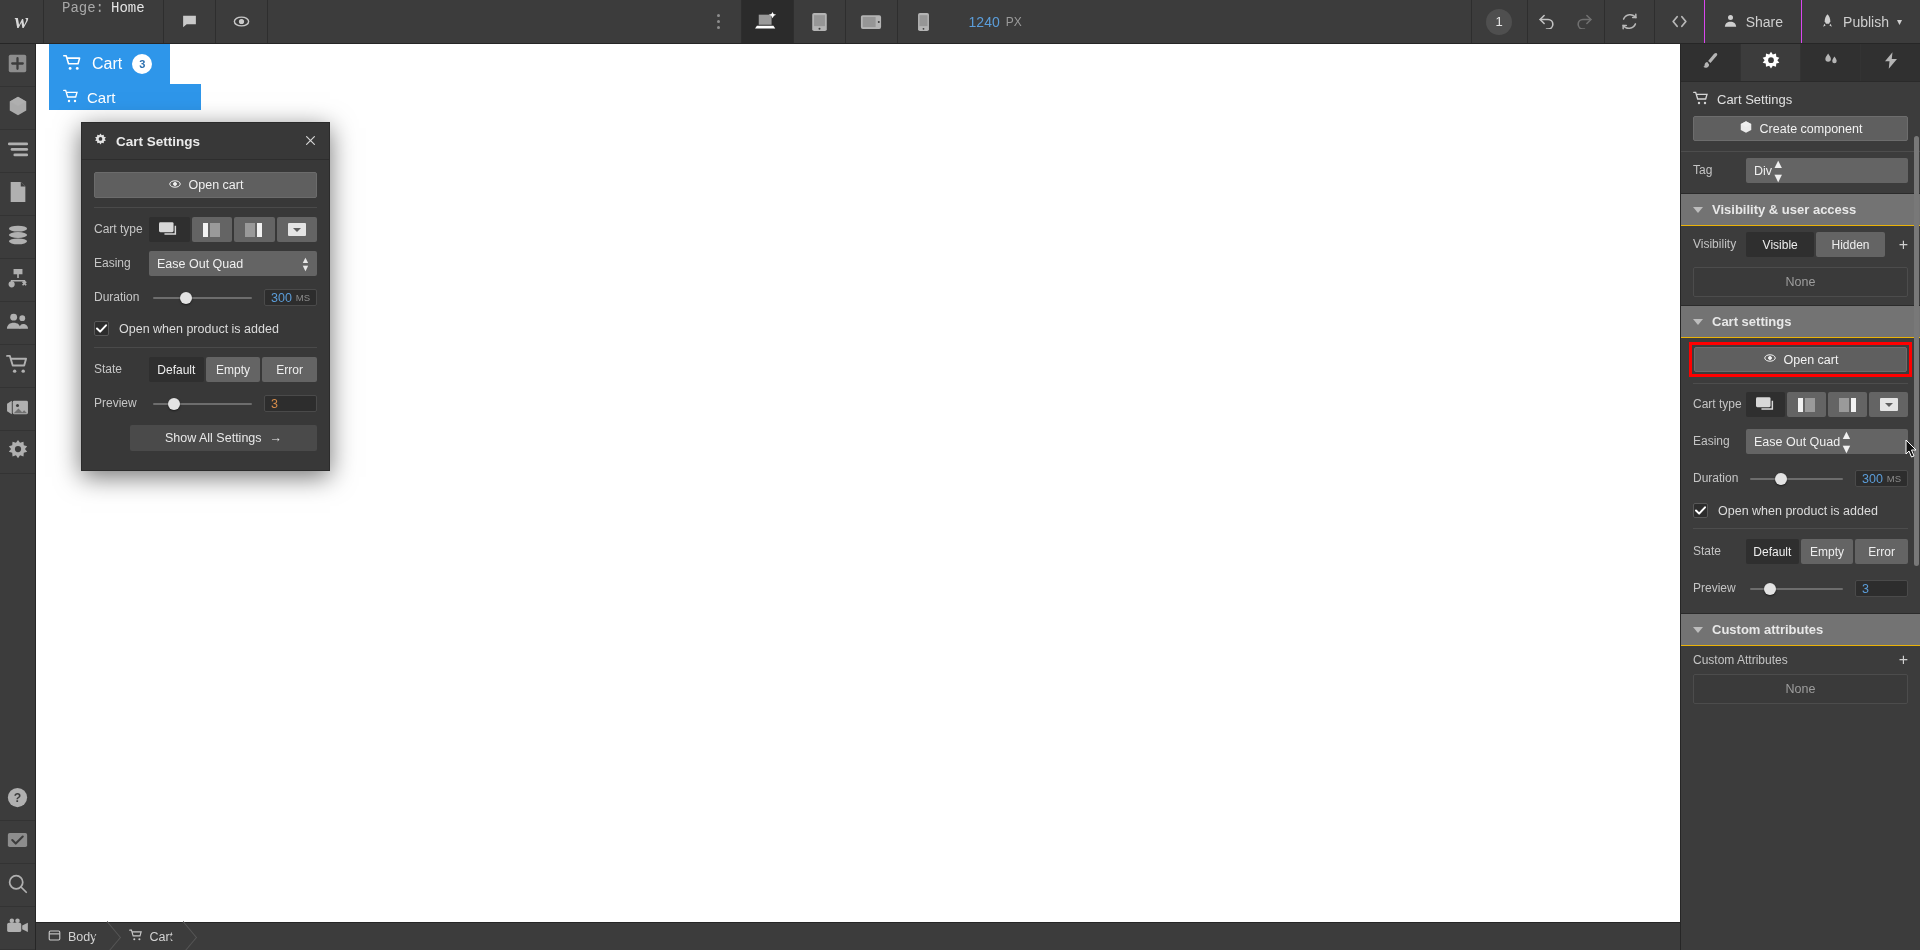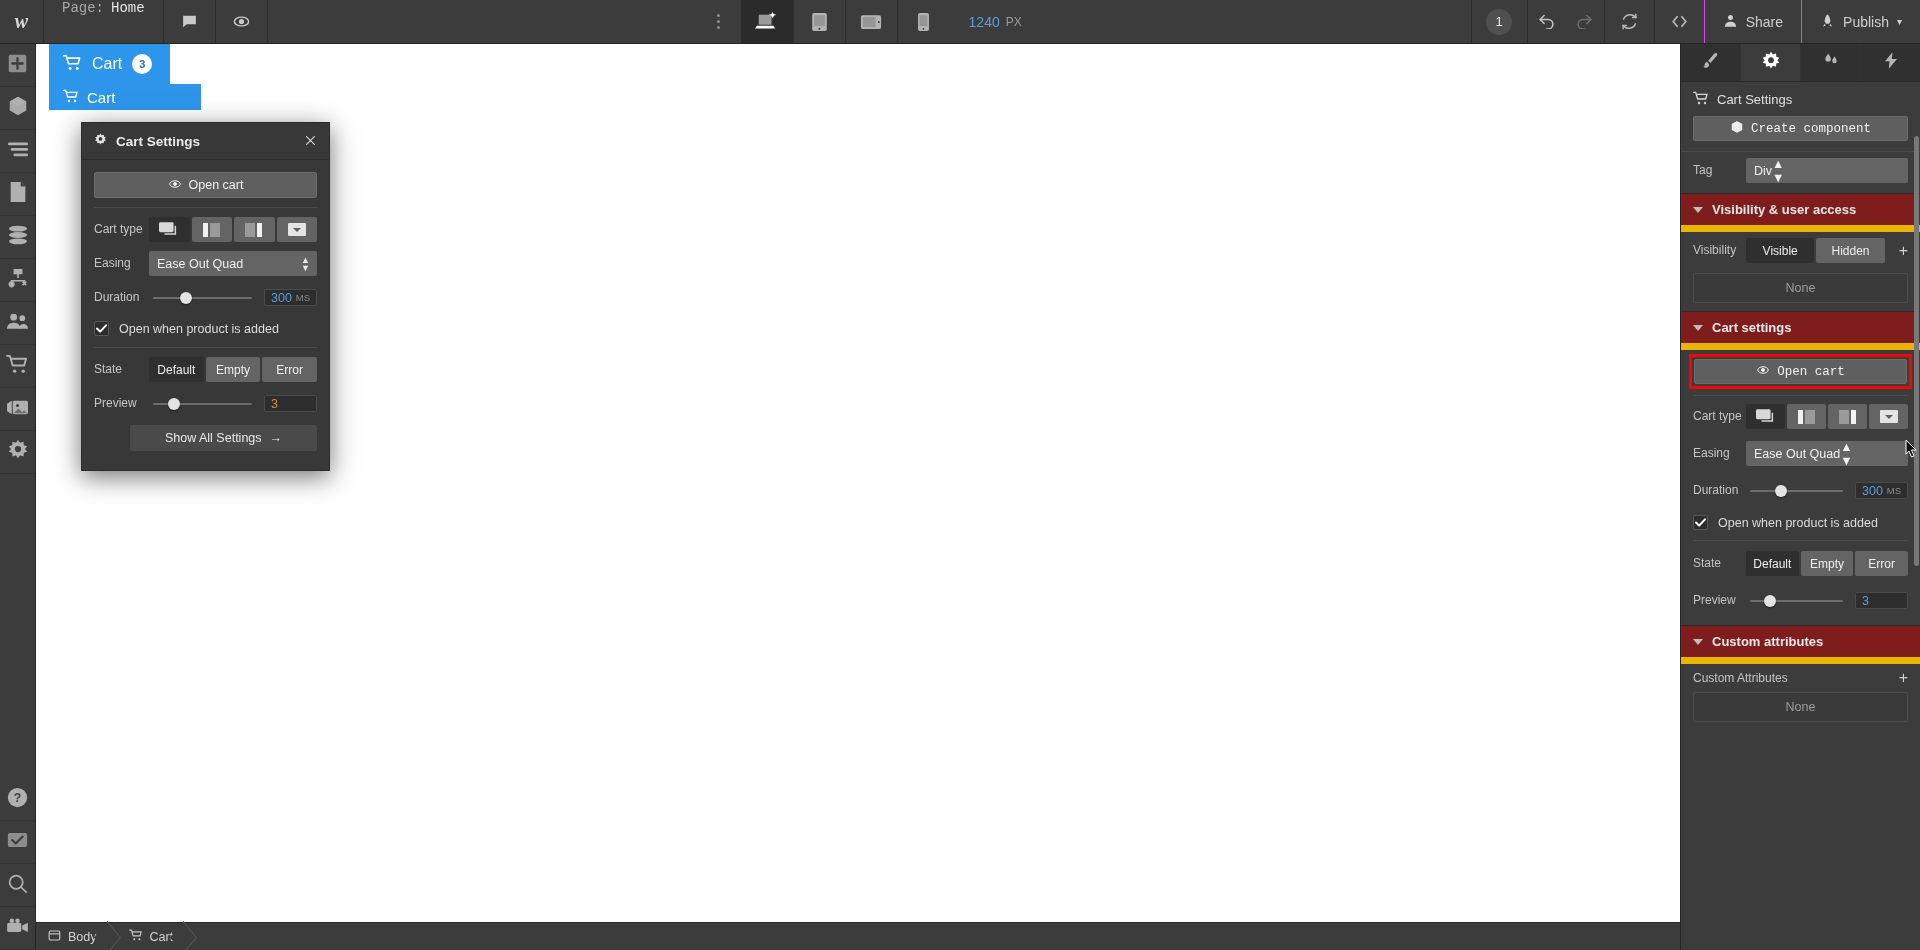--- a/index.html
+++ b/index.html
@@ -208,36 +208,36 @@
   .rp-tab.active { background: #3c3c3c; color: #ffffff; }
   .rp-tab:last-child { border-right: none; }
   .rp-scroll { flex: 1 1 auto; overflow: hidden; position: relative; }
   .rp-title {
     display: flex; align-items: center; gap: 8px; padding: 9px 12px 4px;
     font-size: 13px; color: #e0e0e0;
   }
   .rp-pad { padding: 4px 12px 10px; }
   .rp-btn {
     width: 100%; height: 25px; background: #5f5f5f; border: 1px solid #6d6d6d; border-radius: 2px;
-    color: #f2f2f2; font-size: 12.5px; display: flex; align-items: center; justify-content: center; gap: 7px; font-family: Liberation Mono, monospace;
+    color: #f2f2f2; font-size: 12.5px; display: flex; align-items: center; justify-content: center; gap: 7px;
   }
   .rp-hr { height: 1px; background: #4d4d4d; margin: 0 0; }
   .rp-row { display: flex; align-items: center; padding: 6px 12px; }
   .rp-row .lab { width: 53px; flex: 0 0 53px; font-size: 12px; color: #c4c4c4; line-height: 1.25; }
   .rp-input {
     flex: 1 1 auto; height: 25px; background: #2d2d2d; border: 1px solid #4a4a4a; border-radius: 2px;
     color: #8c8c8c; font-size: 12.5px; display: flex; align-items: center; padding: 0 8px;
   }
   .rp-select {
     flex: 1 1 auto; height: 25px; background: #646464; border-radius: 2px; color: #f0f0f0;
     font-size: 12.5px; display: flex; align-items: center; padding: 0 8px; position: relative;
   }
   .sec-head {
-    display: flex; align-items: center; gap: 9px; padding: 8px 12px; background: #7f1d1d;
-    border-top: 1px solid #2b2b2b; border-bottom: 7px solid #eab308;
+    display: flex; align-items: center; gap: 9px; padding: 8px 12px; background: #737373;
+    border-top: 1px solid #2b2b2b; border-bottom: 1px solid #eab308;
     font-size: 13px; font-weight: bold; color: #e8e8e8;
   }
   .caret { width: 0; height: 0; border-left: 5px solid transparent; border-right: 5px solid transparent; border-top: 6px solid #bdbdbd; }
   .pill-none {
     margin: 4px 12px 8px; height: 30px; border: 1px solid #4c4c4c; border-radius: 2px;
     display: flex; align-items: center; justify-content: center; color: #9d9d9d; font-size: 12.5px;
     background: #3a3a3a;
   }
   .plus { color: #cfcfcf; font-size: 16px; margin-left: 8px; line-height: 1; }
   .rp-caplabel { font-size: 12px; color: #c4c4c4; }

